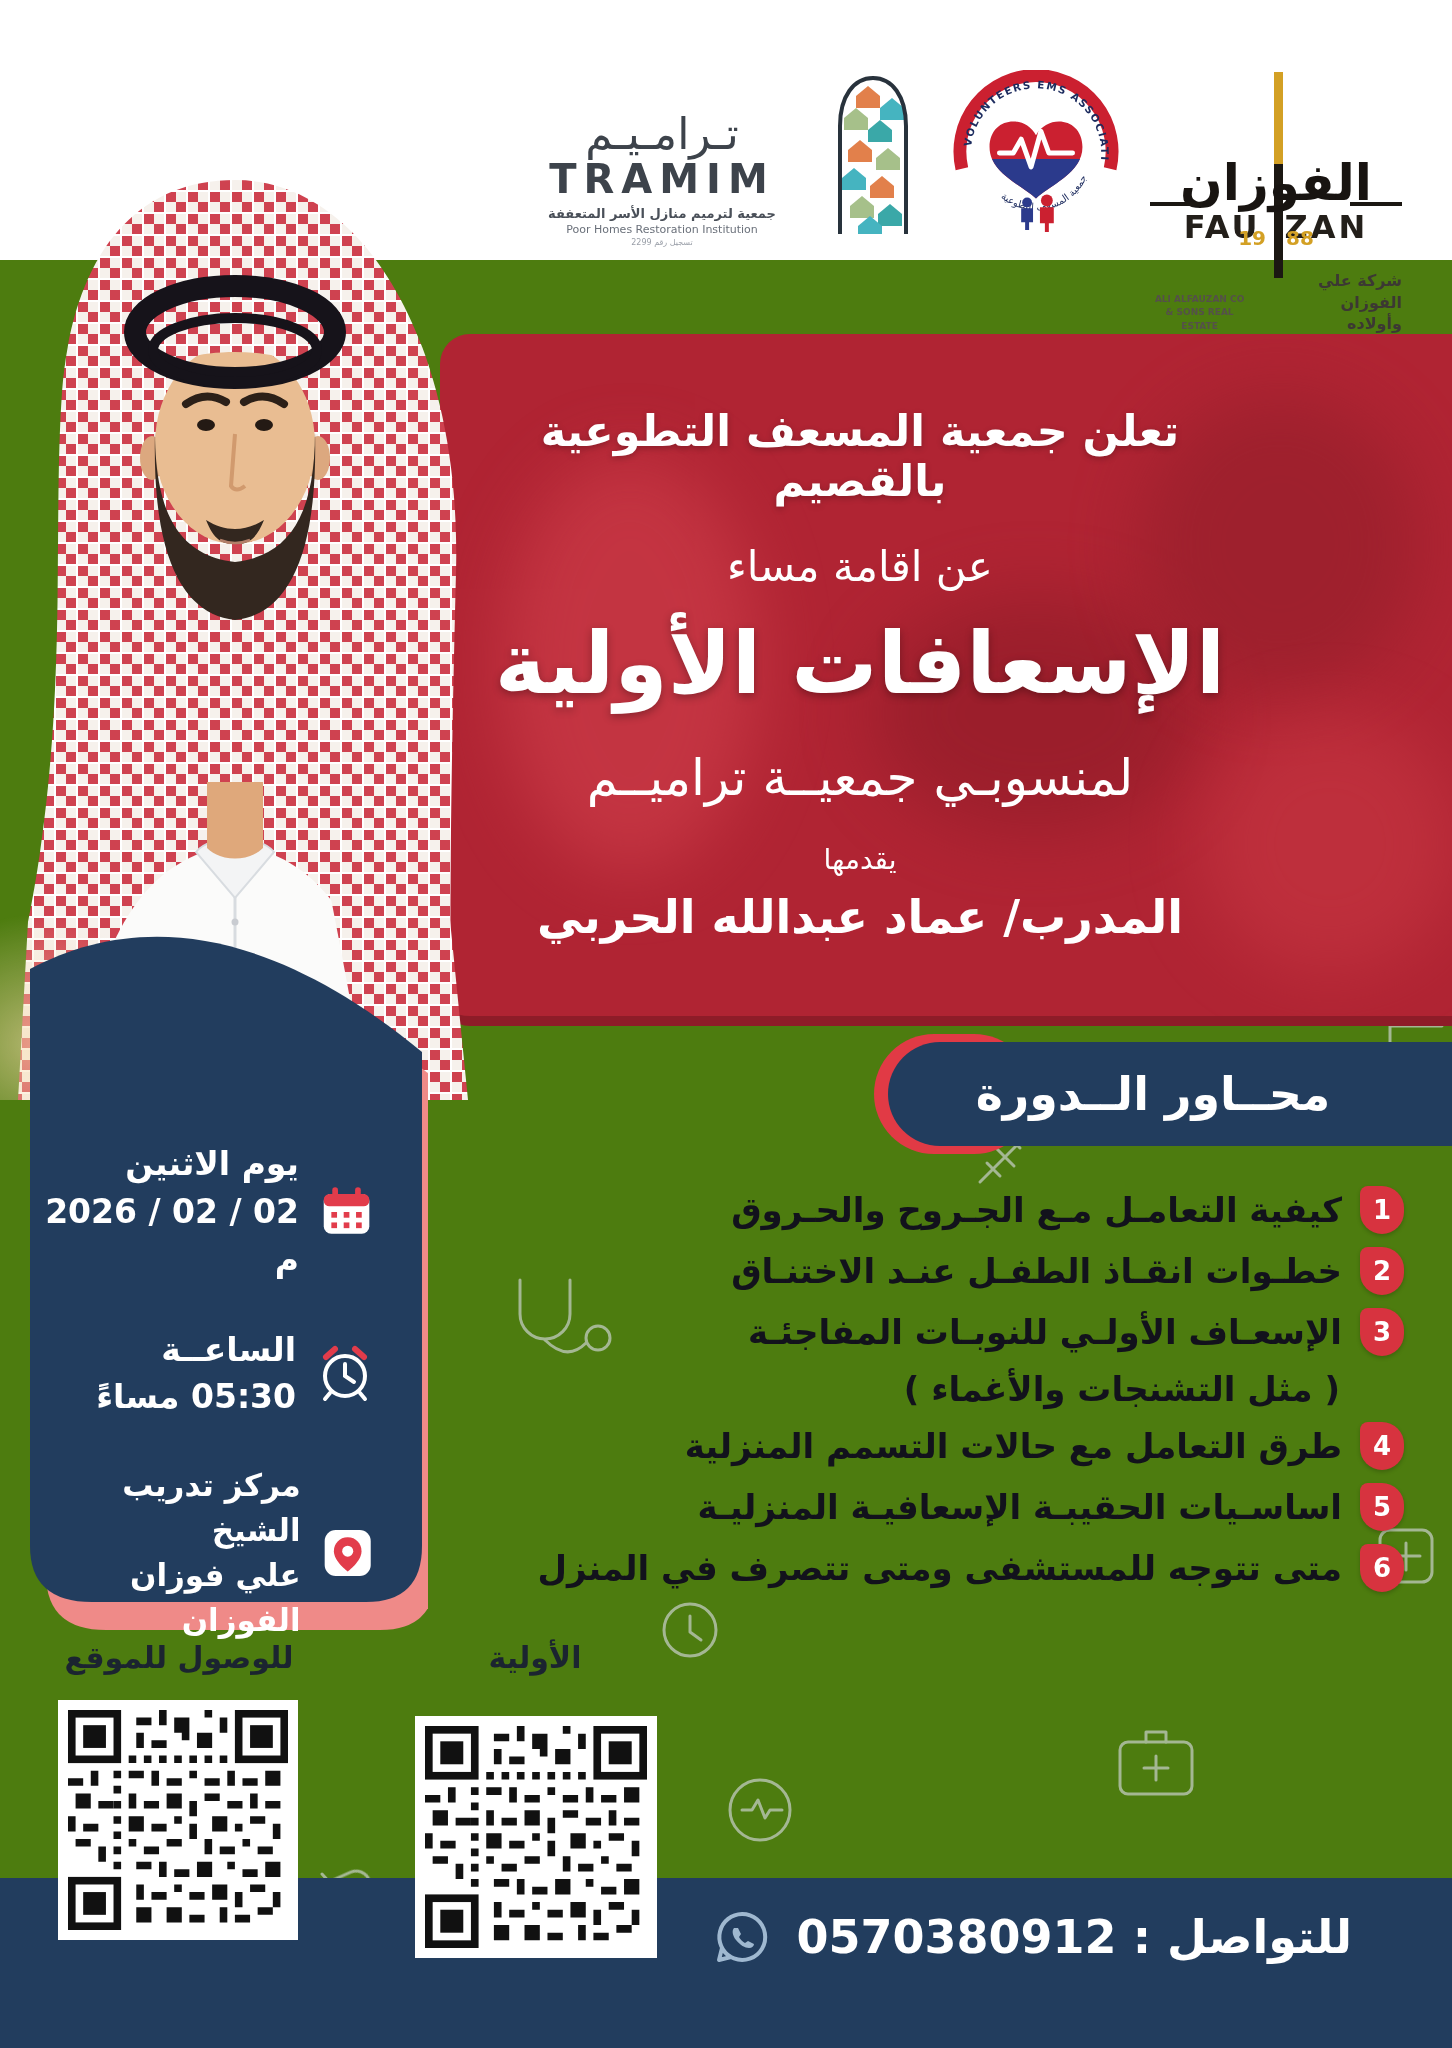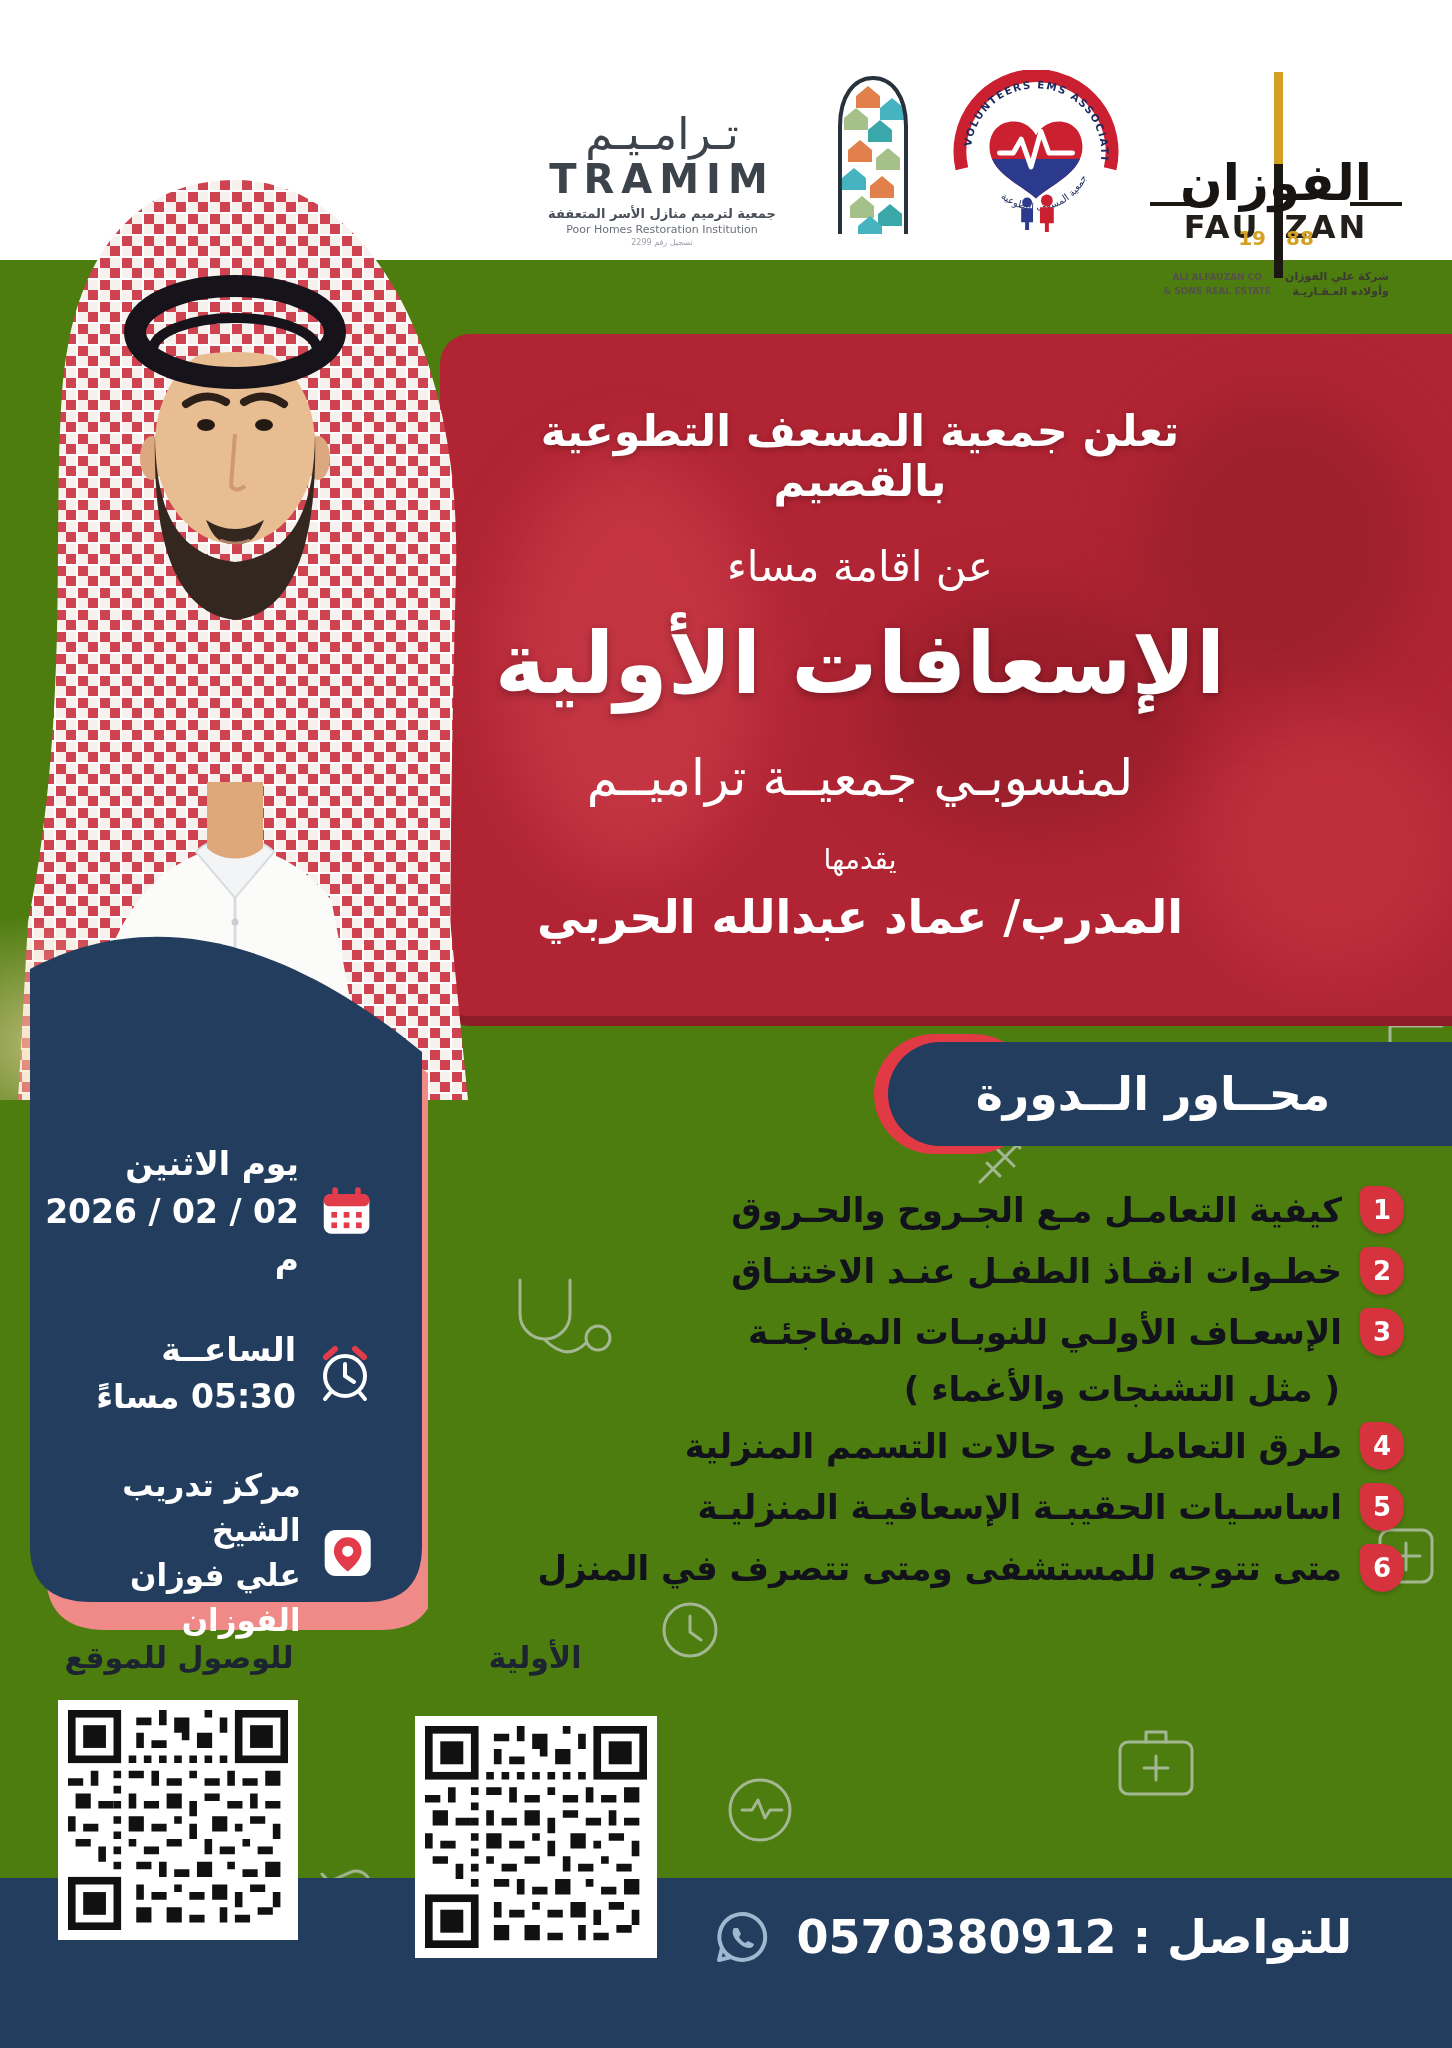--- a/index.html
+++ b/index.html
@@ -24,21 +24,21 @@
   .fz-line-black{position:absolute;left:124px;top:94px;width:9px;height:114px;background:#1b1712;}
   .fz-callig{position:absolute;top:88px;width:100%;text-align:center;font-size:50px;font-weight:bold;line-height:1;letter-spacing:4px;}
   .fz-rule-l{position:absolute;left:0;top:132px;width:52px;height:4px;background:#1b1712;}
   .fz-rule-r{position:absolute;right:0;top:132px;width:52px;height:4px;background:#1b1712;}
   .fz-name{position:absolute;top:138px;width:100%;text-align:center;font-size:32px;font-weight:bold;letter-spacing:3px;color:#231f1a;}
   .fz-name span{padding:0 12px;}
   .fz-year{position:absolute;top:156px;width:100%;text-align:center;font-size:20px;font-weight:bold;color:#d3a024;}
   .fz-year span{padding:0 10px;}
   .fz-company{position:absolute;top:200px;width:100%;display:flex;justify-content:center;gap:14px;align-items:center;}
   .fz-co-en{font-size:9px;font-weight:bold;color:#55504a;text-align:center;line-height:1.5;}
-  .fz-co-ar{font-size:11px;font-weight:bold;color:#3c3833;text-align:right;line-height:1.35;direction:rtl;}
+  .fz-co-ar{font-size:16px;font-weight:bold;color:#3c3833;text-align:right;line-height:1.35;direction:rtl;}
   
   .red-panel{
     position:absolute;left:440px;top:300px;width:1012px;height:692px;z-index:2;
     background:#b02433;border-radius:30px 0 0 30px;overflow:hidden;
     border-bottom:10px solid #8e1c28;box-sizing:border-box;margin-top:34px;
   }
   .blotch{position:absolute;border-radius:50%;filter:blur(34px);}
   .b1{left:60px;top:120px;width:260px;height:420px;background:#d4424e;opacity:.55;}
   .b2{left:430px;top:260px;width:330px;height:240px;background:#8e1b27;opacity:.6;}
   .b3{left:700px;top:60px;width:280px;height:300px;background:#971f2b;opacity:.7;}

